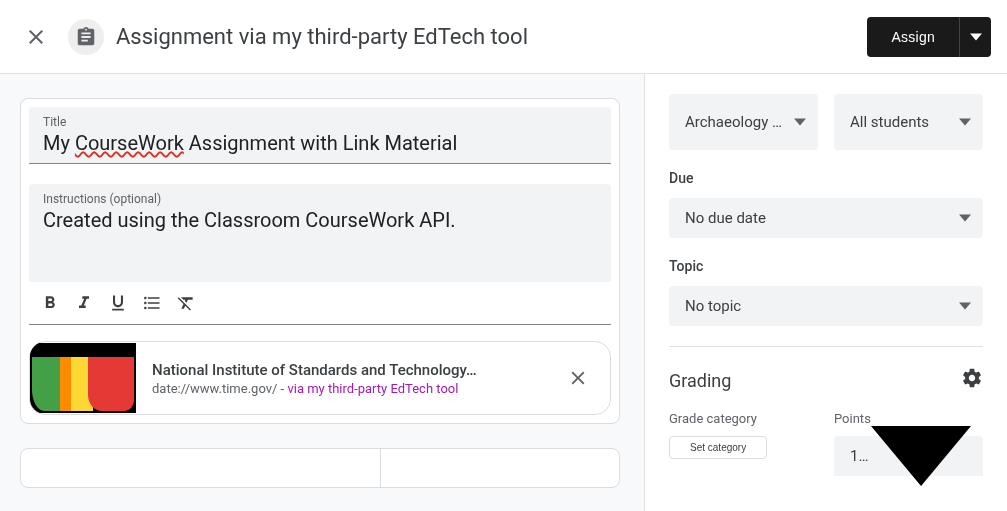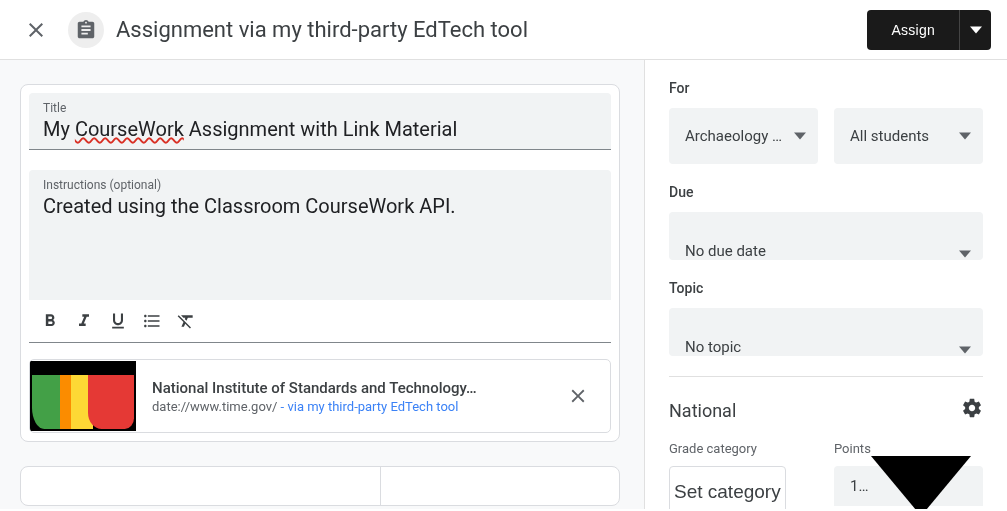--- a/index.html
+++ b/index.html
@@ -1,70 +1,70 @@
 <!DOCTYPE html>
 <html><head>
 <meta charset="utf-8">
 <style>
 * { box-sizing: border-box; margin: 0; padding: 0; }
 body { font-family: 'Google Sans', Roboto, Arial, sans-serif; background: #fff; color: #3c4043; overflow: hidden; width: 1007px; height: 511px; }
-.header { display: flex; align-items: center; height: 60px; padding: 8px 16px; border-bottom: 1px solid #e0e0e0; }
+.header { display: flex; align-items: center; height: 74px; padding: 8px 16px; border-bottom: 1px solid #e0e0e0; }
 .close-btn { width: 40px; height: 40px; display: flex; align-items: center; justify-content: center; border-radius: 50%; cursor: pointer; }
 .close-btn svg { width: 24px; height: 24px; fill: #5f6368; }
 .header-icon { width: 36px; height: 36px; border-radius: 50%; background: #eee; display: flex; align-items: center; justify-content: center; margin-left: 12px; margin-right: 12px; }
 .header-icon svg { width: 22px; height: 22px; fill: #5f6368; }
 .header-title { font-size: 22px; color: #3c4043; font-weight: 400; }
 .header-spacer { flex: 1; }
 .assign-group { display: flex; }
 .assign-btn { background: #1a1a1a; color: #fff; border: none; font-size: 14px; font-weight: 500; padding: 0 24px; height: 40px; border-radius: 4px 0 0 4px; cursor: pointer; letter-spacing: 0.25px; }
 .assign-drop { background: #1a1a1a; color: #fff; border: none; width: 32px; height: 40px; border-left: 1px solid #444; border-radius: 0 4px 4px 0; display: flex; align-items: center; justify-content: center; cursor: pointer; }
 .assign-drop svg { width: 12px; height: 12px; fill: #fff; }
 
 .body { display: flex; height: calc(100% - 62px); }
 .left { flex: 1; background: #f8f9fa; overflow-y: auto; padding: 24px 24px 0 20px; border-right: 1px solid #e0e0e0; }
 .card { background: #fff; border: 1px solid #dadce0; border-radius: 8px; padding: 8px; }
 .field { background: #f1f3f4; border-bottom: 1px solid #80868b; border-radius: 4px 4px 0 0; padding: 8px 14px 8px 14px; margin-bottom: 20px; }
 .field-label { font-size: 12px; color: #5f6368; margin-bottom: 2px; }
 .field-value { font-size: 20px; color: #202124; background: transparent; border: none; width: 100%; outline: none; font-family: inherit; }
-.instructions-field { height: 130px; margin-bottom: 0; border-bottom: none; }
+.instructions-field { height: 98px; margin-bottom: 0; border-bottom: none; }
 .toolbar { display: flex; gap: 0; border-bottom: 1px solid #80868b; background: transparent; padding: 4px 0 4px 4px; }
 .tool-btn { width: 34px; height: 34px; display: flex; align-items: center; justify-content: center; cursor: pointer; border-radius: 4px; }
 .tool-btn svg { width: 20px; height: 20px; fill: #3c4043; }
-.attachment { border: 1px solid #dadce0; border-radius: 5px; display: flex; align-items: center; margin-top: 16px; min-height: 74px; overflow: hidden; justify-content: center; }
+.attachment { border: 1px solid #dadce0; border-radius: 16px; display: flex; align-items: center; margin-top: 16px; min-height: 74px; overflow: hidden; justify-content: center; }
 .thumb { width: 106px; height: 70px; background: #000; position: relative; flex-shrink: 0; }
 .thumb-banner { position: absolute; top: 0; left: 0; right: 0; height: 14px; background: #000; }
 .thumb-map { position: absolute; top: 14px; left: 2px; right: 2px; bottom: 2px; }
 .map-red { position: absolute; right: 0; top: 0; width: 45%; height: 100%; background: #e53935; border-radius: 0 0 20% 30%; }
 .map-yellow { position: absolute; right: 40%; top: 0; width: 22%; height: 100%; background: #fdd835; }
 .map-orange { position: absolute; right: 58%; top: 0; width: 15%; height: 100%; background: #fb8c00; }
 .map-green { position: absolute; left: 0; top: 0; width: 30%; height: 100%; background: #43a047; border-radius: 0 0 0 40%; }
 .attachment-body { flex: 1; padding: 0 16px; min-width: 0; }
 .attachment-title { font-size: 15px; font-weight: 500; color: #3c4043; white-space: nowrap; overflow: hidden; text-overflow: ellipsis; }
 .attachment-sub { font-size: 13px; color: #5f6368; margin-top: 2px; }
-.attachment-sub .via { color: #3b82f6; }
+.attachment-sub .via { color: #a21caf; }
 .attachment-remove { width: 48px; height: 48px; display: flex; align-items: center; justify-content: center; cursor: pointer; flex-shrink: 0; margin-right: 8px; }
 .attachment-remove svg { width: 22px; height: 22px; fill: #5f6368; }
 .card2 { background: #fff; border: 1px solid #dadce0; border-radius: 8px; margin-top: 24px; height: 40px; display: flex; }
 .card2-div { width: 1px; background: #dadce0; margin-left: 60%; }
 
 .right { width: 362px; padding: 20px 24px 0 24px; overflow-y: auto; }
 .section-label { font-size: 14px; font-weight: 500; color: #3c4043; margin-bottom: 12px; }
 .row { display: flex; gap: 16px; margin-bottom: 20px; }
 .dropdown { background: #f1f3f4; border-radius: 4px; height: 56px; display: flex; align-items: center; justify-content: space-between; padding: 0 12px 0 16px; cursor: pointer; flex: 1; min-width: 0; }
 .dropdown-text { font-size: 15px; color: #3c4043; white-space: nowrap; overflow: hidden; text-overflow: ellipsis; }
 .dropdown svg { width: 12px; height: 12px; fill: #5f6368; flex-shrink: 0; margin-left: 8px; }
 .dropdown.wide { width: 100%; }
-.dropdown.short { height: 48px; align-items: flex-end; }
+.dropdown.short { height: 40px; }
 .hr { border: none; border-top: 1px solid #e0e0e0; margin: 20px 0; }
 .grading-header { display: flex; align-items: center; justify-content: space-between; margin-bottom: 18px; }
 .grading-title { font-size: 18px; font-weight: 400; color: #3c4043; }
 .gear { cursor: pointer; }
 .gear svg { width: 22px; height: 22px; fill: #3c4043; }
 .sub-label { font-size: 13px; color: #5f6368; margin-bottom: 10px; }
-.outline-btn { border: 1px solid #dadce0; background: #fff; border-radius: 4px; height: 52px; padding: 0 4px; font-size: 19px; color: #3c4043; font-weight: 500; cursor: pointer; }
+.outline-btn { border: 1px solid #dadce0; background: #fff; border-radius: 4px; height: 23px; padding: 0 20px; font-size: 10px; color: #3c4043; font-weight: 500; cursor: pointer; }
 .points-drop { background: #f1f3f4; border-radius: 4px 4px 0 0; height: 40px; display: flex; align-items: center; justify-content: space-between; padding: 0 12px 0 16px; cursor: pointer; }
 .grade-row { display: flex; gap: 16px; }
 .grade-col { flex: 1; }
 
 .spell-err { text-decoration: underline wavy #d93025; text-decoration-skip-ink: none; }
 </style>
 </head>
 <body>
 
 <div class="header">
@@ -150,21 +150,20 @@
             </svg>
         </div>
       </div>
     </div>
     <div class="card2">
       <div class="card2-div"></div>
     </div>
   </div>
 
   <div class="right">
-    <div class="section-label">For</div>
     <div class="row">
       <div class="dropdown">
         <span class="dropdown-text">Archaeology …</span>
         <svg viewBox="0 0 10 6">
             <path d="M0 0l5 6 5-6z"></path>
           </svg>
       </div>
       <div class="dropdown">
         <span class="dropdown-text">All students</span>
         <svg viewBox="0 0 10 6">
@@ -189,21 +188,21 @@
         <span class="dropdown-text">No topic</span>
         <svg viewBox="0 0 10 6">
             <path d="M0 0l5 6 5-6z"></path>
           </svg>
       </div>
     </div>
 
     <hr class="hr">
 
     <div class="grading-header">
-      <div class="grading-title">National</div>
+      <div class="grading-title">Grading</div>
       <div class="gear">
         <svg viewBox="0 0 24 24">
             <path d="M19.43 12.98c.04-.32.07-.64.07-.98s-.03-.66-.07-.98l2.11-1.65c.19-.15.24-.42.12-.64l-2-3.46c-.12-.22-.39-.3-.61-.22l-2.49 1c-.52-.4-1.08-.73-1.69-.98l-.38-2.65C14.46 2.18 14.25 2 14 2h-4c-.25 0-.46.18-.49.42l-.38 2.65c-.61.25-1.17.59-1.69.98l-2.49-1c-.23-.09-.49 0-.61.22l-2 3.46c-.13.22-.07.49.12.64l2.11 1.65c-.04.32-.07.65-.07.98s.03.66.07.98l-2.11 1.65c-.19.15-.24.42-.12.64l2 3.46c.12.22.39.3.61.22l2.49-1c.52.4 1.08.73 1.69.98l.38 2.65c.03.24.24.42.49.42h4c.25 0 .46-.18.49-.42l.38-2.65c.61-.25 1.17-.59 1.69-.98l2.49 1c.23.09.49 0 .61-.22l2-3.46c.12-.22.07-.49-.12-.64l-2.11-1.65zM12 15.5c-1.93 0-3.5-1.57-3.5-3.5s1.57-3.5 3.5-3.5 3.5 1.57 3.5 3.5-1.57 3.5-3.5 3.5z"></path>
           </svg>
       </div>
     </div>
 
     <div class="grade-row">
       <div class="grade-col">
         <div class="sub-label">Grade category</div>

